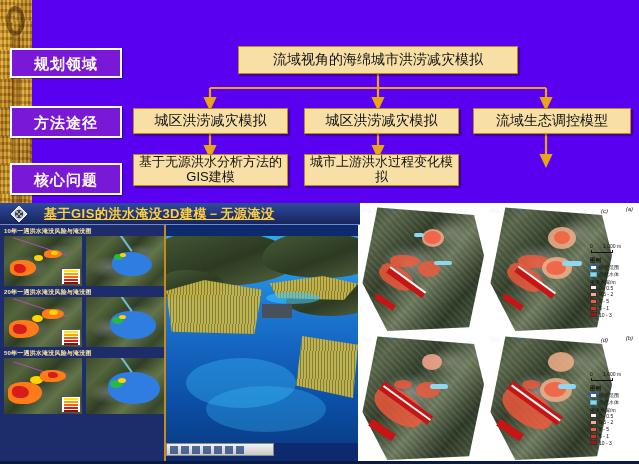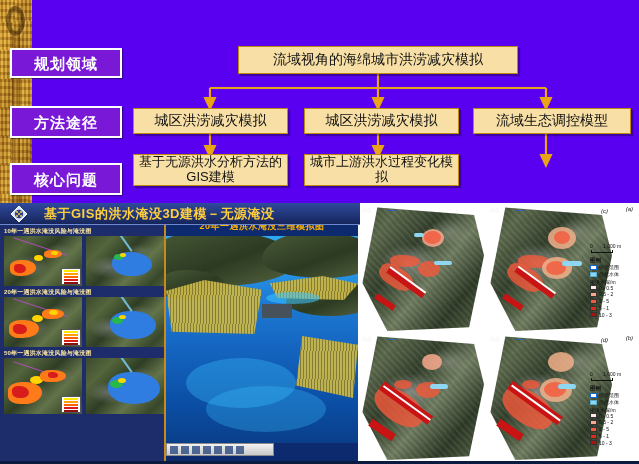--- a/index.html
+++ b/index.html
@@ -100,21 +100,21 @@
     background: linear-gradient(180deg, #2f4a9c, #16255c);
     border-bottom: 1px solid #6d8ad0;
     z-index: 6;
   }
   #banner .bicon {
     position: absolute; left: 11px; top: 3px; width: 16px; height: 16px;
   }
   #banner .btext {
     position: absolute; left: 44px; top: 2px;
     color: #ffcf3c; font-size: 13px; font-weight: bold;
-    white-space: nowrap; letter-spacing: .5px;
+    white-space: nowrap; letter-spacing: .5px; text-decoration: underline;
   }
 
   .map-strip {
     position: absolute; left: 0; width: 166px;
     color: #ffe9a0; font-size: 6px; font-weight: bold;
     background: #1d2d6b;
     padding-left: 4px;
     letter-spacing: .2px;
     z-index: 4;
   }
@@ -364,21 +364,20 @@
         <div class="sat right" style="height:56px;">
           <div class="blobW" style="left:22px;top:14px;width:52px;height:32px;"></div>
           <div class="blobG" style="left:24px;top:22px;width:13px;height:8px;"></div>
           <div class="blobB" style="left:32px;top:20px;width:8px;height:5px;"></div>
           <div class="river" style="left:30px;top:5px;width:20px;background:#7fd4ff;height:2px;transform:rotate(55deg);"></div>
         </div>
       </div>
     </div>
 
     <div id="center-3d">
-      <div id="c3d-title">20年一遇洪水淹没三维模拟图</div>
       <div id="c3d-scene">
         <div class="terrain" style="left:-20px;top:-6px;width:150px;height:56px;"></div>
         <div class="terrain" style="left:96px;top:-4px;width:120px;height:46px;"></div>
         <div class="terrain" style="left:120px;top:44px;width:90px;height:36px;"></div>
         <div class="terrain" style="left:-10px;top:34px;width:70px;height:30px;"></div>
         <div class="urban" style="left:0px;top:44px;width:96px;height:54px;clip-path:polygon(0 20%,40% 0,100% 18%,92% 100%,6% 96%);"></div>
         <div class="urban" style="left:104px;top:40px;width:88px;height:24px;clip-path:polygon(0 30%,60% 0,100% 32%,84% 100%,8% 92%);"></div>
         <div class="urban" style="left:130px;top:100px;width:62px;height:62px;clip-path:polygon(10% 0,100% 14%,92% 100%,0 80%);"></div>
         <div class="urban" style="left:96px;top:68px;width:30px;height:14px;background:#4a4f55;"></div>
         <div class="waterlight" style="left:100px;top:56px;width:54px;height:12px;"></div>

